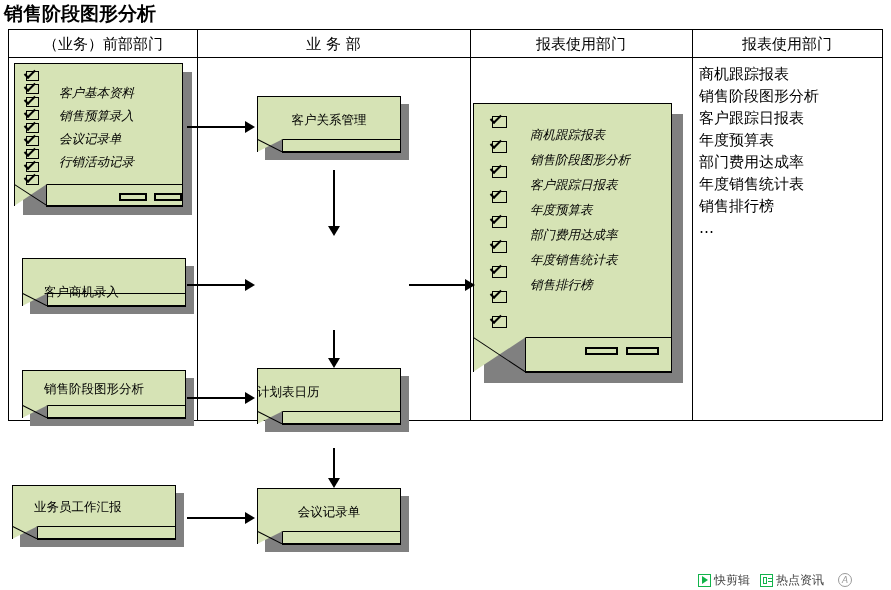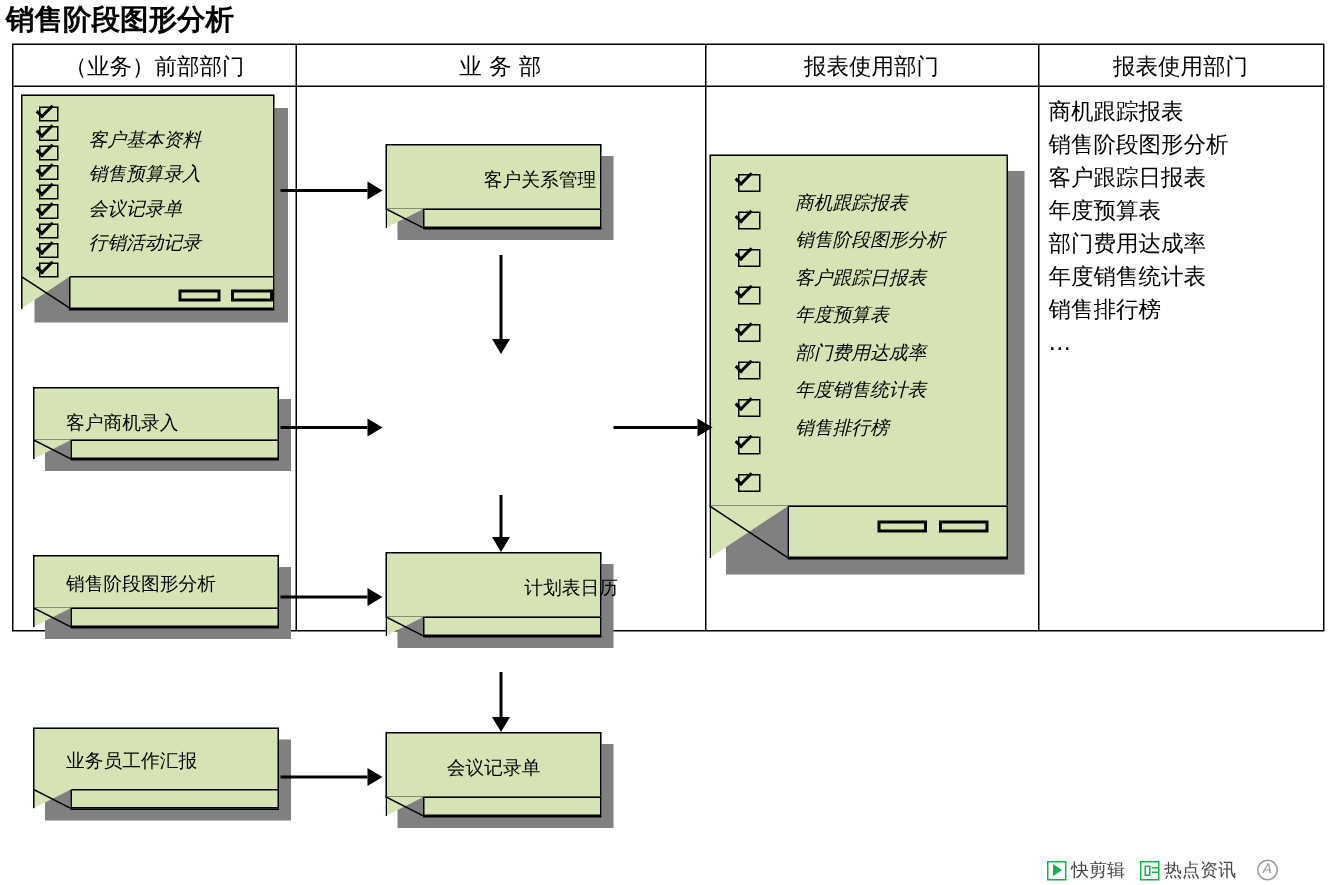--- a/index.html
+++ b/index.html
@@ -192,39 +192,39 @@
     <div class="body-box" style="width:164px;height:36px;"></div>
     <div class="body-box" style="left:25px;top:35px;width:139px;height:13px;"></div>
     <div style="position:absolute;left:0px;top:35px;width:26px;height:13px;z-index:4;overflow:hidden;">
       <div style="position:absolute;left:0;top:0;width:0;height:0;
                   border-left:26px solid #d6e3b5;border-bottom:13px solid transparent;"></div>
       <div style="position:absolute;left:-1px;top:-1px;width:32px;height:0;
                   border-top:1.4px solid #000;transform:rotate(27deg);transform-origin:left top;"></div>
       <div style="position:absolute;left:0;top:0;width:1px;height:13px;background:#000;"></div>
     </div>
     <div style="position:absolute;left:25px;top:48px;width:139px;height:1px;background:#000;z-index:5;"></div>
-    <div class="shape-label" style="left:22px;top:16px;">客户商机录入</div>
+    <div class="shape-label" style="left:22px;top:26px;">客户商机录入</div>
   </div>
 
   <div class="shape-wrap" style="left:13px;top:340px;width:172px;height:56px;">
     <div class="shadow-r" style="left:8px;top:8px;width:164px;height:48px;"></div>
     <div class="body-box" style="width:164px;height:36px;"></div>
     <div class="body-box" style="left:25px;top:35px;width:139px;height:13px;"></div>
     <div style="position:absolute;left:0px;top:35px;width:26px;height:13px;z-index:4;overflow:hidden;">
       <div style="position:absolute;left:0;top:0;width:0;height:0;
                   border-left:26px solid #d6e3b5;border-bottom:13px solid transparent;"></div>
       <div style="position:absolute;left:-1px;top:-1px;width:32px;height:0;
                   border-top:1.4px solid #000;transform:rotate(27deg);transform-origin:left top;"></div>
       <div style="position:absolute;left:0;top:0;width:1px;height:13px;background:#000;"></div>
     </div>
     <div style="position:absolute;left:25px;top:48px;width:139px;height:1px;background:#000;z-index:5;"></div>
     <div class="shape-label" style="left:22px;top:11px;">销售阶段图形分析</div>
   </div>
 
-  <div class="shape-wrap" style="left:13px;top:455px;width:172px;height:62px;">
+  <div class="shape-wrap" style="left:3px;top:455px;width:172px;height:62px;">
     <div class="shadow-r" style="left:8px;top:8px;width:164px;height:54px;"></div>
     <div class="body-box" style="width:164px;height:42px;"></div>
     <div class="body-box" style="left:25px;top:41px;width:139px;height:13px;"></div>
     <div style="position:absolute;left:0px;top:41px;width:26px;height:13px;z-index:4;overflow:hidden;">
       <div style="position:absolute;left:0;top:0;width:0;height:0;
                   border-left:26px solid #d6e3b5;border-bottom:13px solid transparent;"></div>
       <div style="position:absolute;left:-1px;top:-1px;width:32px;height:0;
                   border-top:1.4px solid #000;transform:rotate(27deg);transform-origin:left top;"></div>
       <div style="position:absolute;left:0;top:0;width:1px;height:13px;background:#000;"></div>
     </div>
@@ -237,37 +237,37 @@
     <div class="body-box" style="width:144px;height:44px;"></div>
     <div class="body-box" style="left:25px;top:43px;width:119px;height:13px;"></div>
     <div style="position:absolute;left:0px;top:43px;width:26px;height:13px;z-index:4;overflow:hidden;">
       <div style="position:absolute;left:0;top:0;width:0;height:0;
                   border-left:26px solid #d6e3b5;border-bottom:13px solid transparent;"></div>
       <div style="position:absolute;left:-1px;top:-1px;width:32px;height:0;
                   border-top:1.4px solid #000;transform:rotate(27deg);transform-origin:left top;"></div>
       <div style="position:absolute;left:0;top:0;width:1px;height:13px;background:#000;"></div>
     </div>
     <div style="position:absolute;left:25px;top:56px;width:119px;height:1px;background:#000;z-index:5;"></div>
-    <div class="shape-label" style="left:0;top:16px;width:144px;text-align:center;margin-left:31px;">客户关系管理</div>
+    <div class="shape-label" style="left:0;top:16px;width:144px;text-align:center;">客户关系管理</div>
   </div>
 
 
   <div class="shape-wrap" style="left:248px;top:338px;width:152px;height:64px;">
     <div class="shadow-r" style="left:8px;top:8px;width:144px;height:56px;"></div>
     <div class="body-box" style="width:144px;height:44px;"></div>
     <div class="body-box" style="left:25px;top:43px;width:119px;height:13px;"></div>
     <div style="position:absolute;left:0px;top:43px;width:26px;height:13px;z-index:4;overflow:hidden;">
       <div style="position:absolute;left:0;top:0;width:0;height:0;
                   border-left:26px solid #d6e3b5;border-bottom:13px solid transparent;"></div>
       <div style="position:absolute;left:-1px;top:-1px;width:32px;height:0;
                   border-top:1.4px solid #000;transform:rotate(27deg);transform-origin:left top;"></div>
       <div style="position:absolute;left:0;top:0;width:1px;height:13px;background:#000;"></div>
     </div>
     <div style="position:absolute;left:25px;top:56px;width:119px;height:1px;background:#000;z-index:5;"></div>
-    <div class="shape-label" style="left:11px;top:16px;width:144px;text-align:right;">计划表日历</div>
+    <div class="shape-label" style="left:0;top:16px;width:144px;text-align:left;">计划表日历</div>
   </div>
 
   <div class="shape-wrap" style="left:248px;top:458px;width:152px;height:64px;">
     <div class="shadow-r" style="left:8px;top:8px;width:144px;height:56px;"></div>
     <div class="body-box" style="width:144px;height:44px;"></div>
     <div class="body-box" style="left:25px;top:43px;width:119px;height:13px;"></div>
     <div style="position:absolute;left:0px;top:43px;width:26px;height:13px;z-index:4;overflow:hidden;">
       <div style="position:absolute;left:0;top:0;width:0;height:0;
                   border-left:26px solid #d6e3b5;border-bottom:13px solid transparent;"></div>
       <div style="position:absolute;left:-1px;top:-1px;width:32px;height:0;

